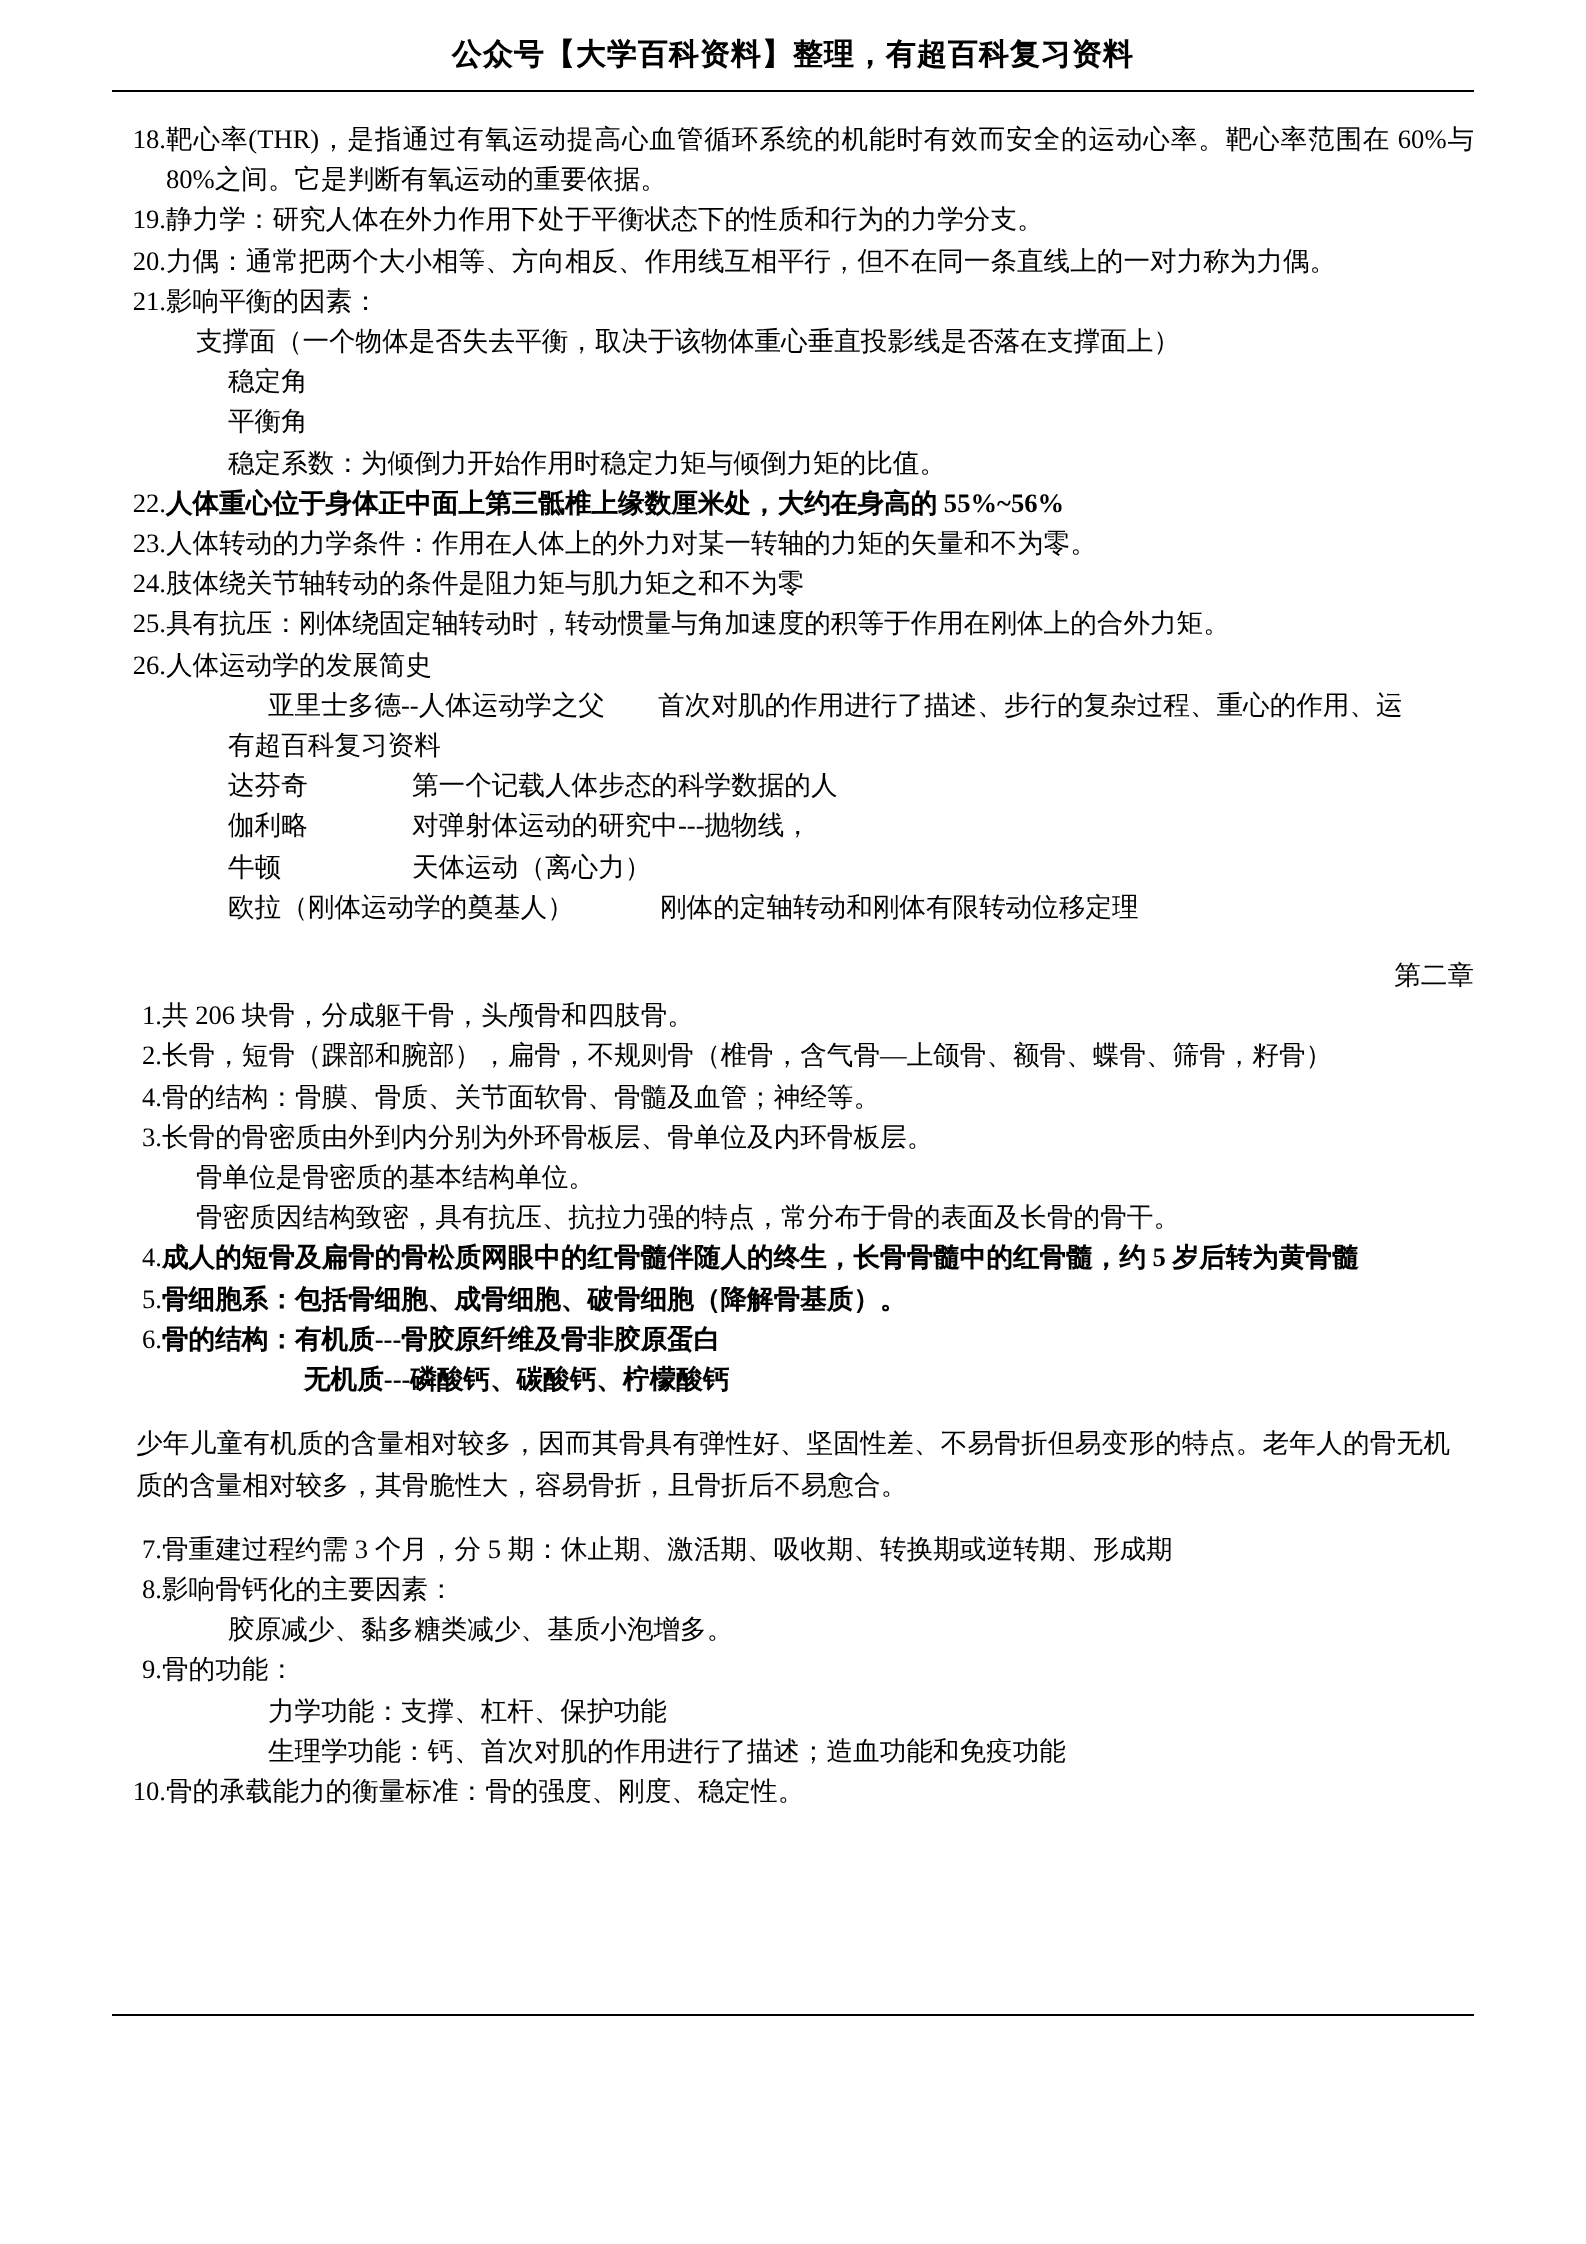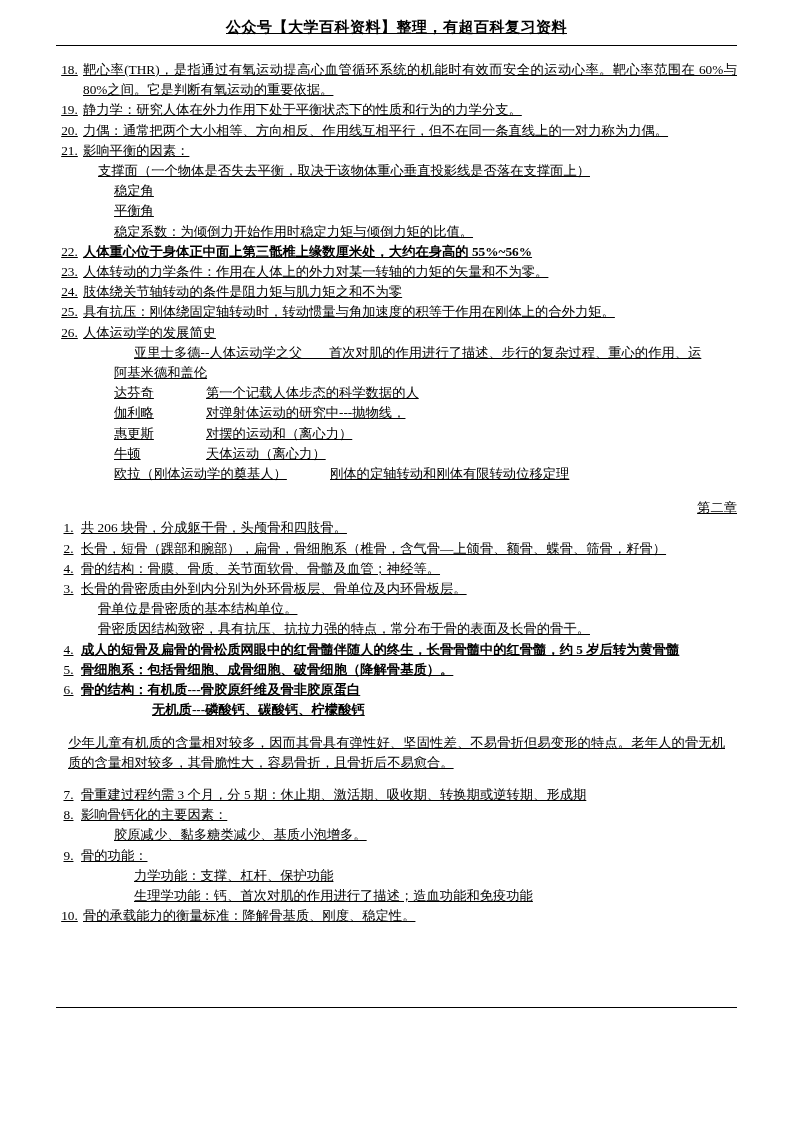--- a/index.html
+++ b/index.html
@@ -14,21 +14,20 @@
     color: #000000;
     position: relative;
     overflow: hidden;
   }
   .page {
     width: 793px;
     height: 1064px;
     box-sizing: border-box;
     padding: 18px 56px 0 56px;
     position: relative;
-    text-decoration: underline;
   }
   .header-banner {
     text-align: center;
     font-size: 15px;
     font-weight: bold;
     letter-spacing: 0.5px;
     padding-bottom: 6px;
   }
   .hr-top {
     border: 0;
@@ -41,21 +40,21 @@
     line-height: 1.52;
   }
   .item {
     display: flex;
     align-items: flex-start;
     margin: 0;
   }
   .num {
     width: 25px;
     flex: 0 0 25px;
-    text-align: center;
+    text-align: right;
     white-space: nowrap;
   }
   .num.wide {
     width: 27px;
     flex: 0 0 27px;
   }
   .txt {
     flex: 1 1 auto;
     text-align: justify;
   }
@@ -148,55 +147,51 @@
       <div class="txt">具有抗压：刚体绕固定轴转动时，转动惯量与角加速度的积等于作用在刚体上的合外力矩。</div>
     </div>
 
     <div class="item">
       <div class="num wide">26.</div>
       <div class="txt">人体运动学的发展简史</div>
     </div>
     <p class="sub ind3">亚里士多德--人体运动学之父　　首次对肌的作用进行了描述、步行的复杂过程、重心的作用、运</p>
 
     <div class="two-col ind2">
-      <div class="c1">阿基米德和盖伦</div>
+      <div class="c1">有超百科复习资料</div>
     </div>
     <div class="two-col ind2">
       <div class="c1 narrow">达芬奇</div>
       <div class="c2">第一个记载人体步态的科学数据的人</div>
     </div>
     <div class="two-col ind2">
       <div class="c1 narrow">伽利略</div>
       <div class="c2">对弹射体运动的研究中---抛物线，</div>
     </div>
     <div class="two-col ind2">
-      <div class="c1 narrow">惠更斯</div>
-      <div class="c2">对摆的运动和（离心力）</div>
-    </div>
-    <div class="two-col ind2">
       <div class="c1 narrow">牛顿</div>
       <div class="c2">天体运动（离心力）</div>
     </div>
     <div class="two-col ind2">
       <div class="c1" style="flex:0 0 216px;">欧拉（刚体运动学的奠基人）</div>
       <div class="c2">刚体的定轴转动和刚体有限转动位移定理</div>
     </div>
 
     <div class="spacer-md"></div>
 
     <p class="center">第二章</p>
 
     <div class="item">
       <div class="num">1.</div>
       <div class="txt">共 206 块骨，分成躯干骨，头颅骨和四肢骨。</div>
     </div>
 
     <div class="item">
       <div class="num">2.</div>
-      <div class="txt">长骨，短骨（踝部和腕部），扁骨，骨细胞系（椎骨，含气骨—上颌骨、额骨、蝶骨、筛骨，籽骨）</div>
+      <div class="txt">长骨，短骨（踝部和腕部），扁骨，不规则骨（椎骨，含气骨—上颌骨、额骨、蝶骨、筛骨，籽骨）</div>
     </div>
 
     <div class="item">
       <div class="num">4.</div>
       <div class="txt">骨的结构：骨膜、骨质、关节面软骨、骨髓及血管；神经等。</div>
     </div>
 
     <div class="item">
       <div class="num">3.</div>
       <div class="txt">长骨的骨密质由外到内分别为外环骨板层、骨单位及内环骨板层。</div>
@@ -234,19 +229,19 @@
 
     <div class="item">
       <div class="num">9.</div>
       <div class="txt">骨的功能：</div>
     </div>
     <p class="sub ind3">力学功能：支撑、杠杆、保护功能</p>
     <p class="sub ind3">生理学功能：钙、首次对肌的作用进行了描述；造血功能和免疫功能</p>
 
     <div class="item">
       <div class="num wide">10.</div>
-      <div class="txt">骨的承载能力的衡量标准：降解骨基质、刚度、稳定性。</div>
+      <div class="txt">骨的承载能力的衡量标准：骨的强度、刚度、稳定性。</div>
     </div>
 
   </div>
 
   <hr class="footer-rule">
 </div>
 
 </body></html>

